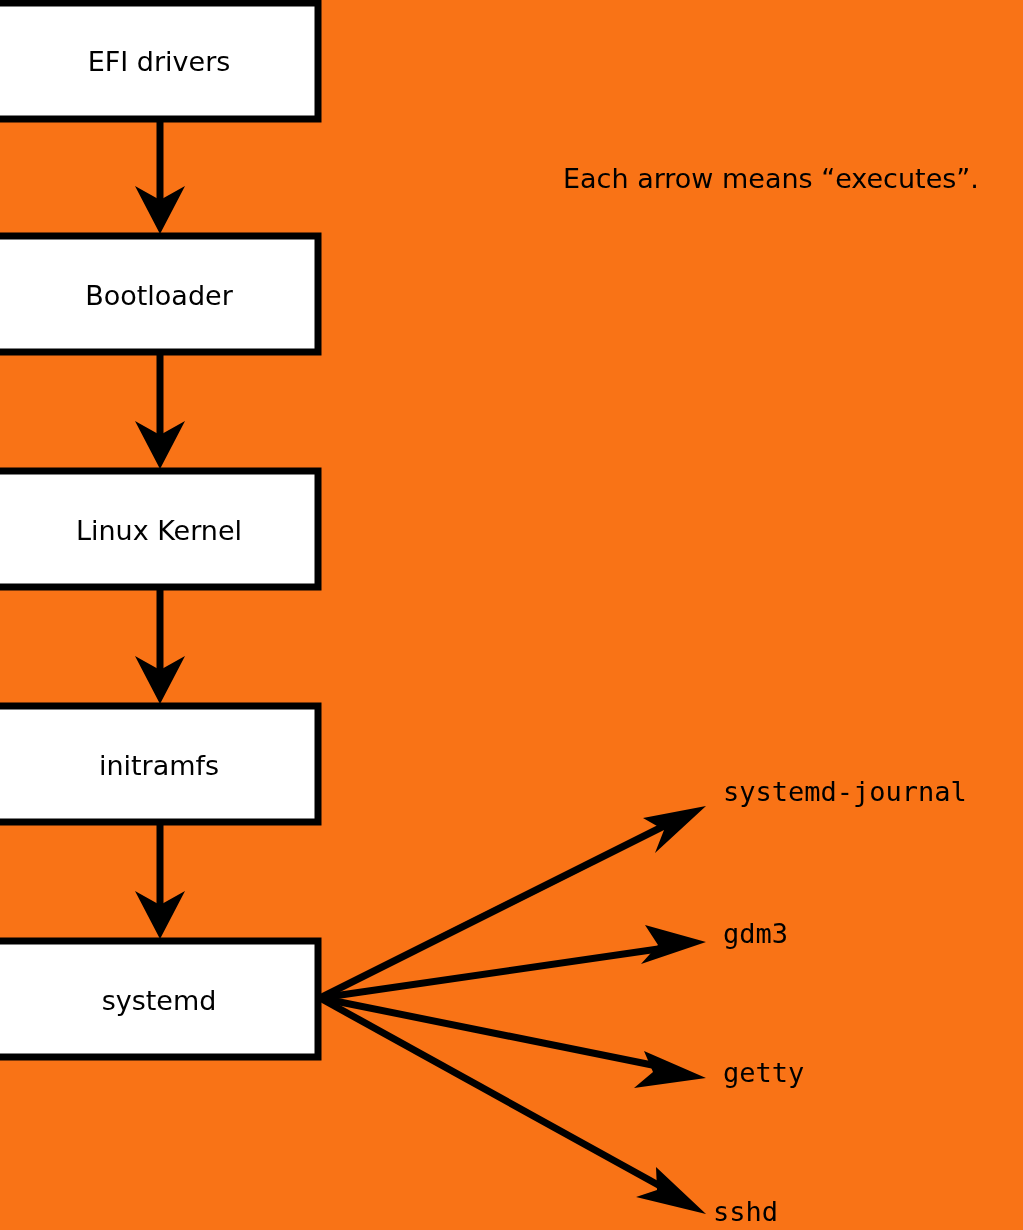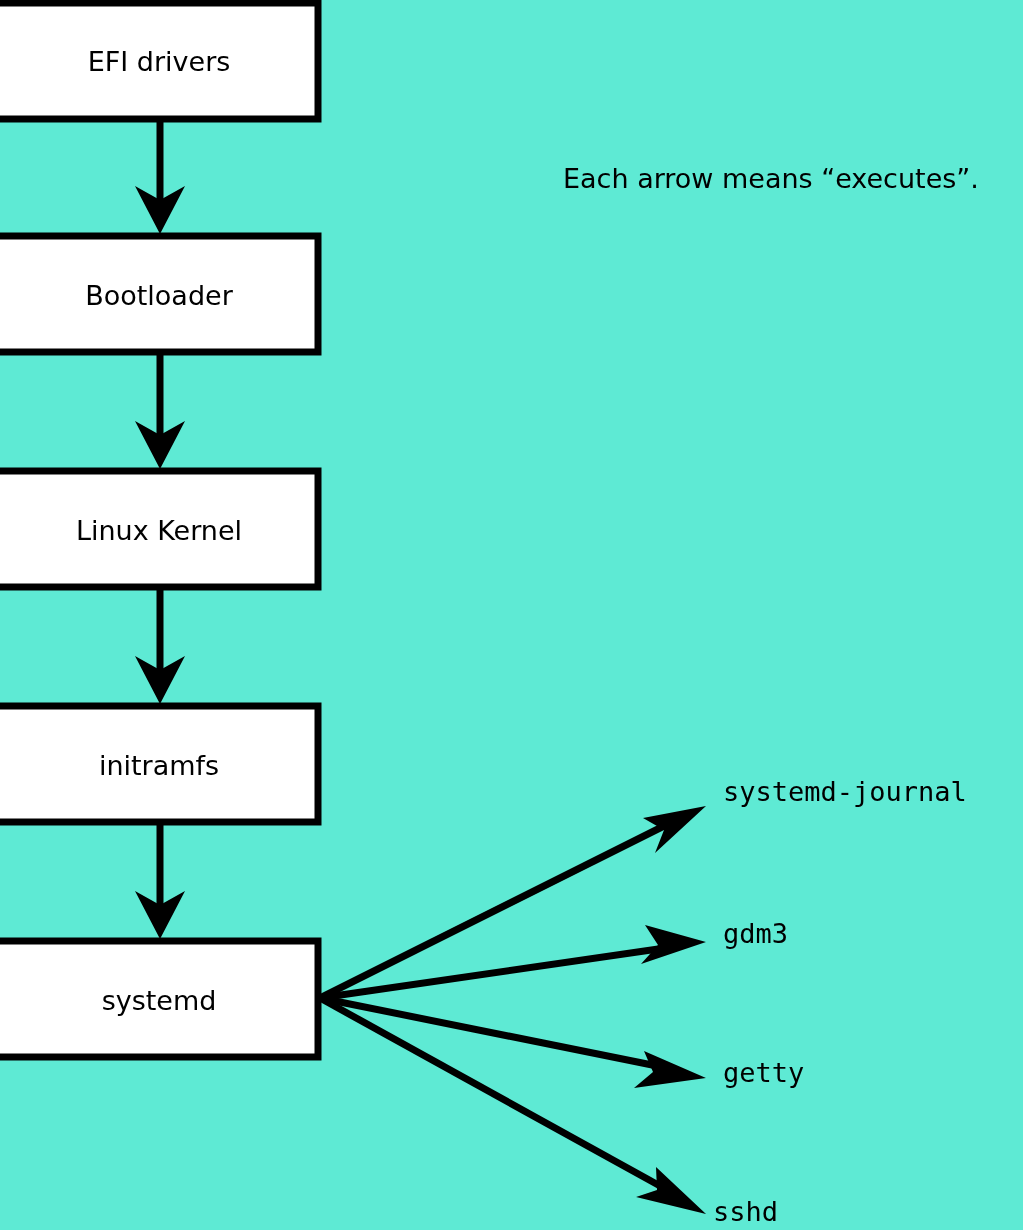--- a/index.html
+++ b/index.html
@@ -7,21 +7,21 @@
     padding: 0;
     background: #ffffff;
   }
   body {
     font-family: "DejaVu Sans", sans-serif;
   }
   #canvas {
     position: relative;
     width: 1023px;
     height: 1230px;
-    background: #5eead4;
+    background: #f97316;
     overflow: hidden;
   }
   #diagram-svg {
     position: absolute;
     left: 0;
     top: 0;
     width: 1023px;
     height: 1230px;
   }
   .node-box-label {

